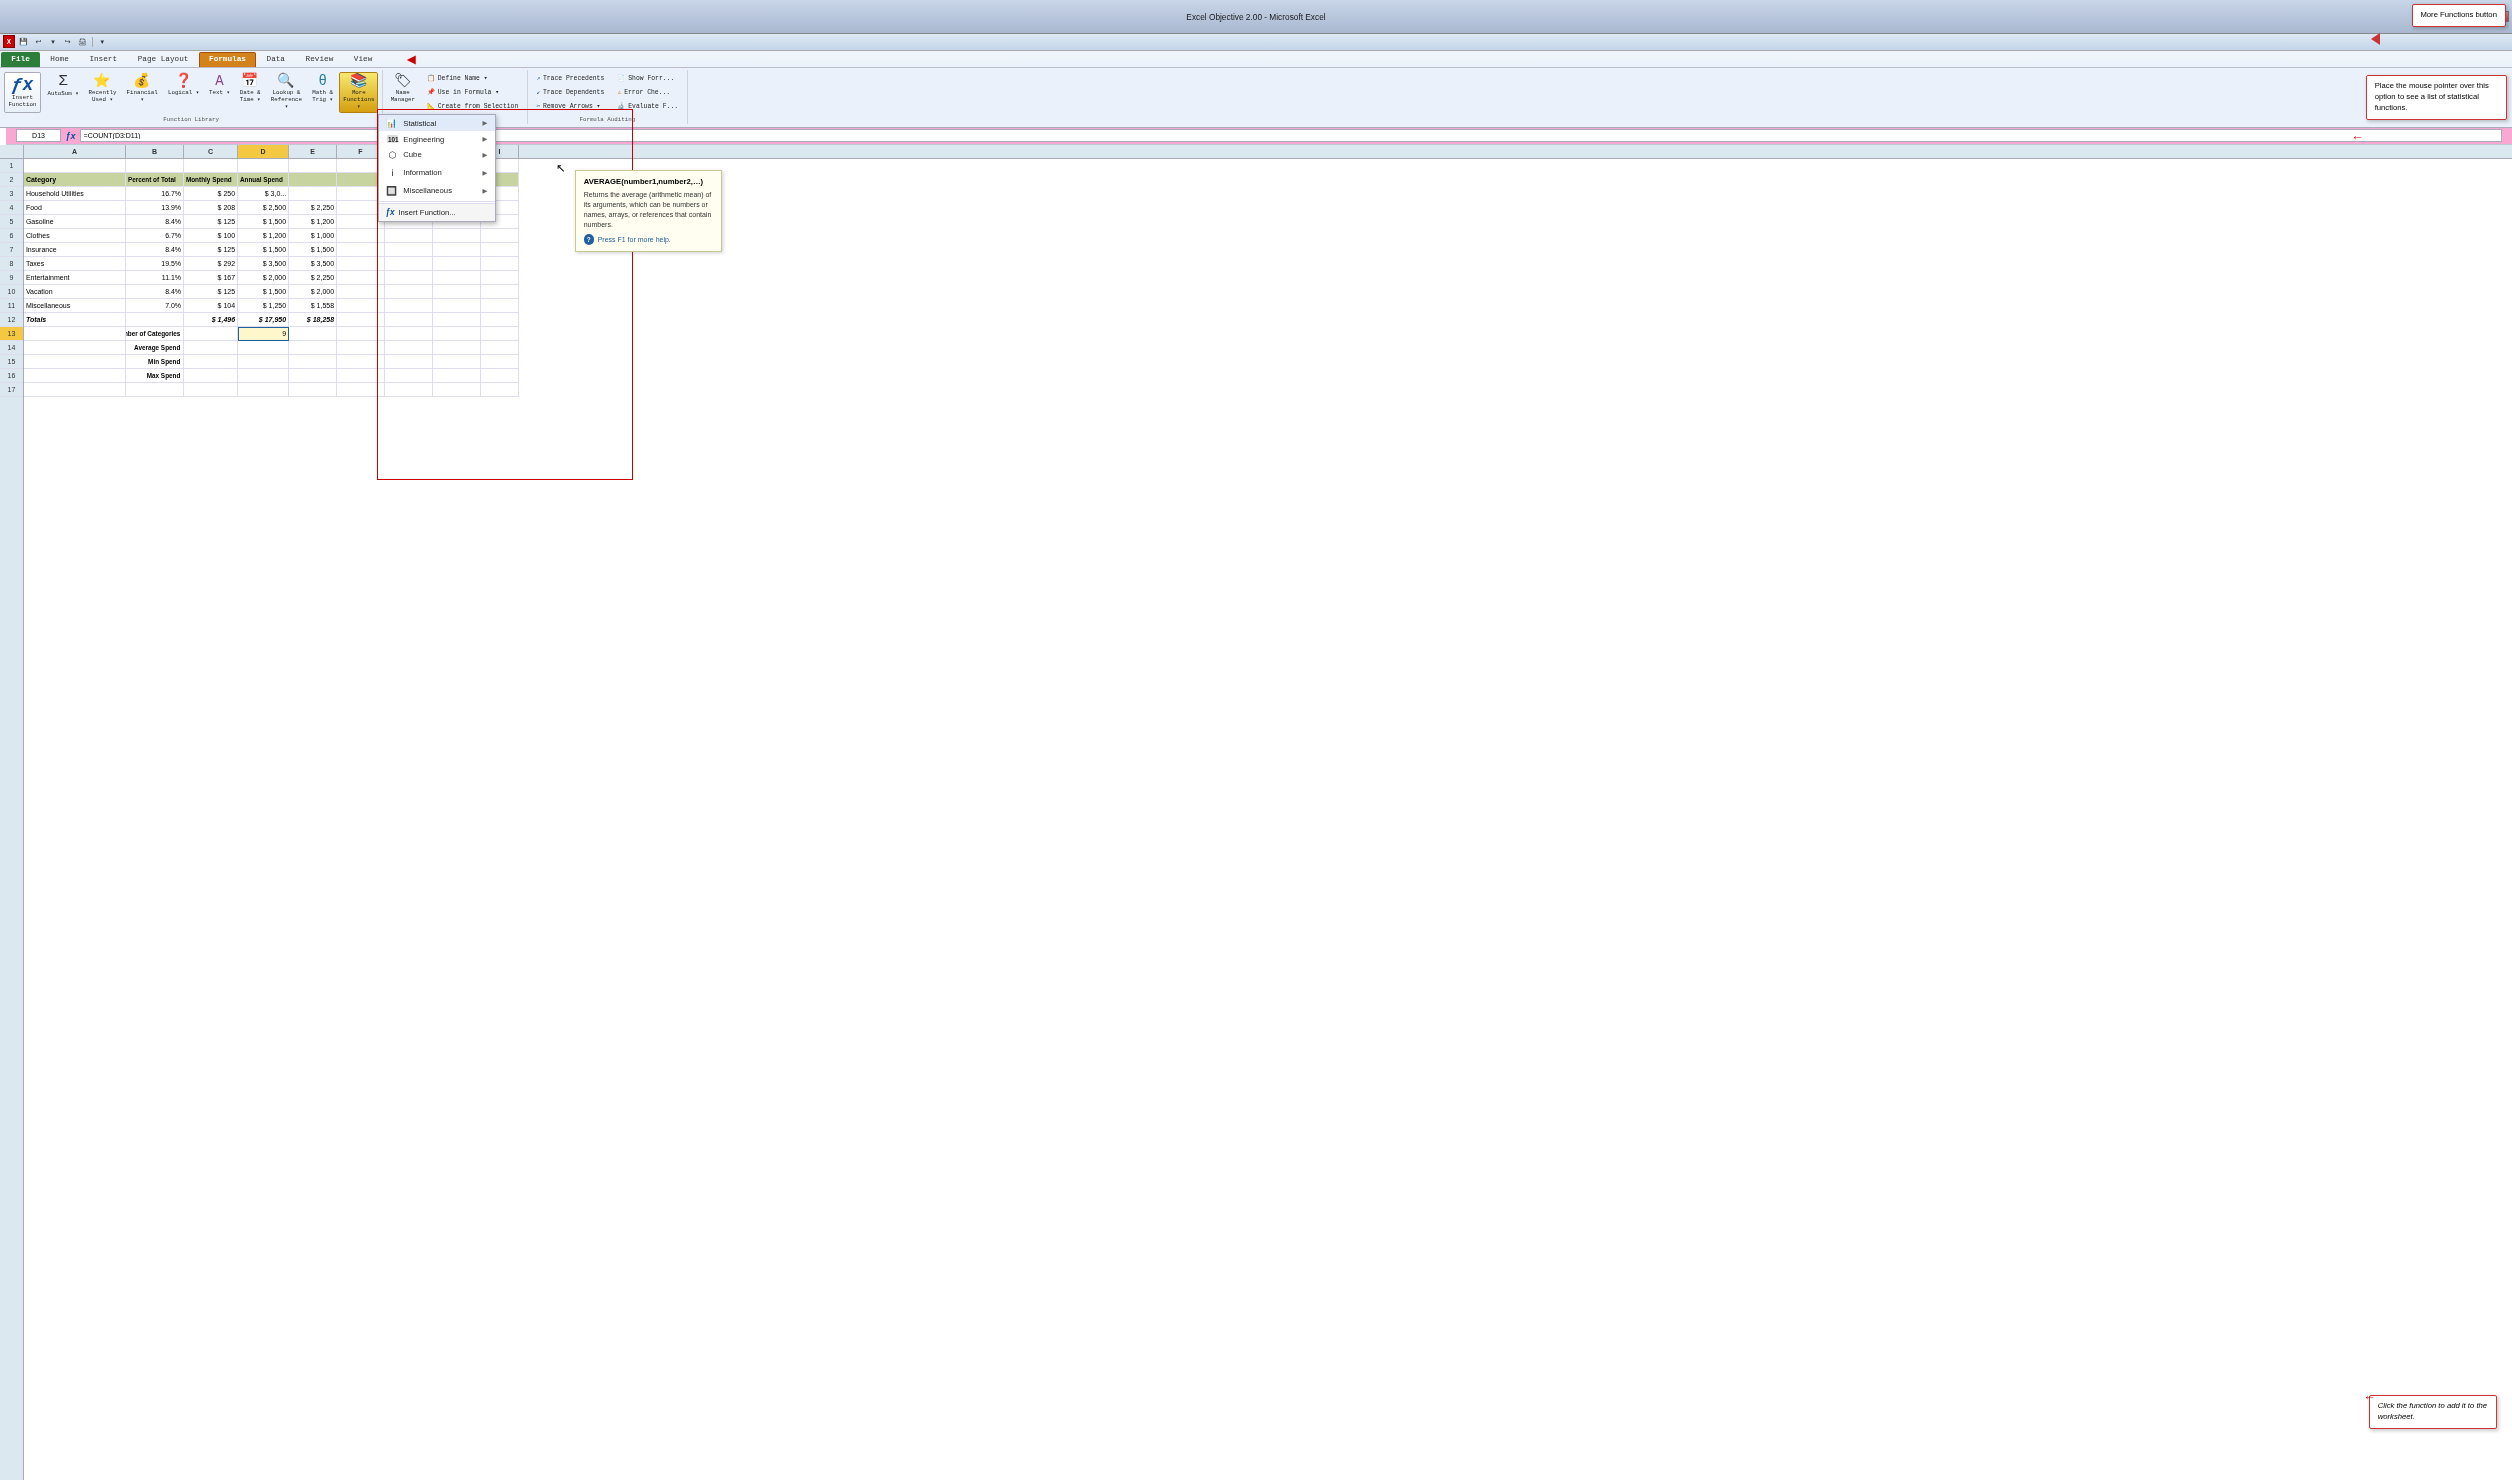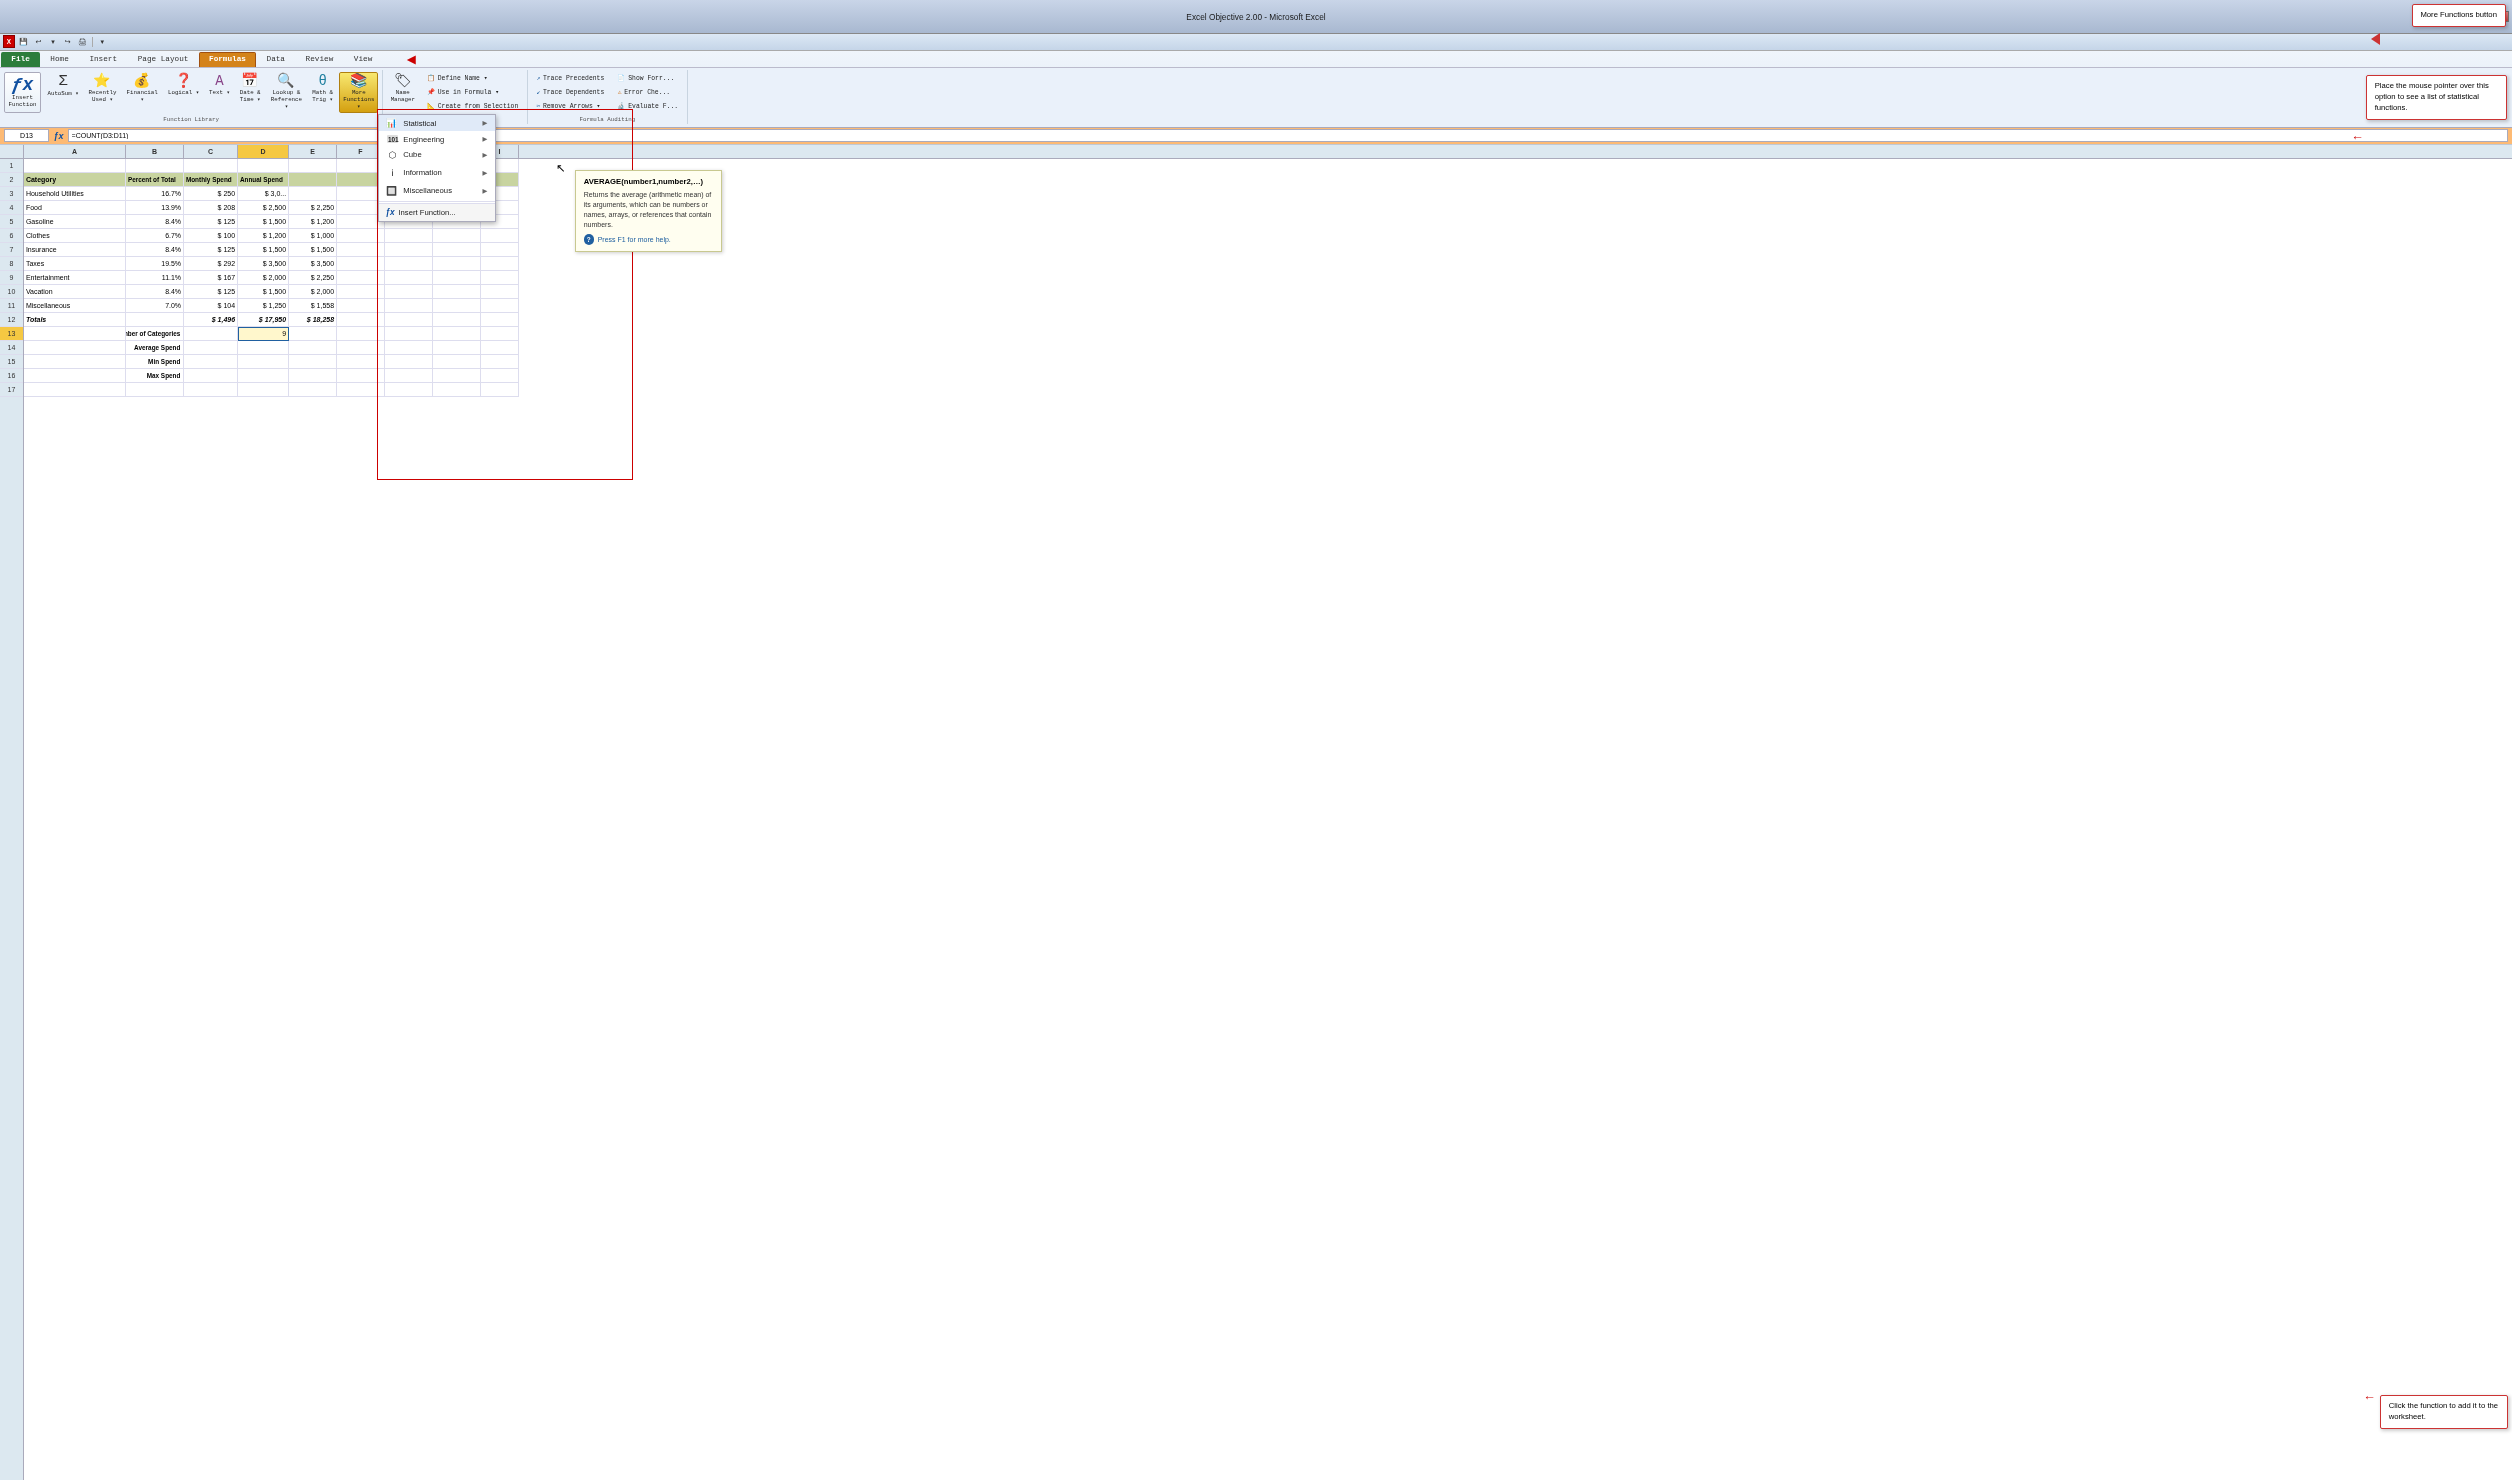--- a/index.html
+++ b/index.html
@@ -121,25 +121,26 @@
     .ribbon-btn .rb-label { font-size: 5.8px; line-height: 1.2; max-width: 32px; }
     .ribbon-btn.large {
       min-width: 33px;
       padding: 1.9px 3.8px;
     }
 
     
     #formula-bar {
       display: flex;
       align-items: center;
-      background: #fdba74;
+      background: #f9a8d4;
       border-bottom: 0.6px solid #c0c8d4;
       height: 16.6px;
-      padding: 0 4px;
+      padding: 0 10px;
       gap: 2.6px;
+      margin-left: 6px;
     }
     #cell-ref {
       width: 45px;
       border: 0.6px solid #aab;
       height: 12.8px;
       font-size: 7px;
       text-align: center;
       background: #fff;
     }
     #formula-icons {
@@ -867,21 +868,21 @@
 </div>
 
 <div style="position:absolute;top:33px;right:132px;width:0;height:0;border-top:6.4px solid transparent;border-bottom:6.4px solid transparent;border-right:9px solid #cc3333;z-index:201;"></div>
 
 <div class="callout-box" style="top: 75px; right: 5px; max-width: 141px;">
   <span>Place the mouse pointer over this option to see a list of statistical functions.</span>
 </div>
 
 <div style="position:absolute;top:128px;right:148px;font-size:12.8px;color:#cc0000;font-weight:bold;z-index:202;">←</div>
 
-<div class="callout-box" style="bottom: 51px; right: 4px; max-width: 128px;">
+<div class="callout-box" style="bottom: 51px; right: 15px; max-width: 128px; font-style: italic;">
   <span>Click the function to add it to the worksheet.</span>
 </div>
 
 <div style="position:absolute;bottom:77px;right:136px;font-size:12.8px;color:#cc0000;font-weight:bold;z-index:202;">←</div>
 
 <div style="position:absolute;top:109px;left:377px;width:256px;height:371px;border:1.3px solid #cc0000;pointer-events:none;z-index:99;"></div>
 
 <div class="mouse-cursor" style="top:161px;left:556px;">↖</div>
 
 <div style="position:absolute;top:51px;left:404px;font-size:15.3px;color:#cc0000;font-weight:bold;z-index:202;transform:rotate(90deg);">▼</div>

